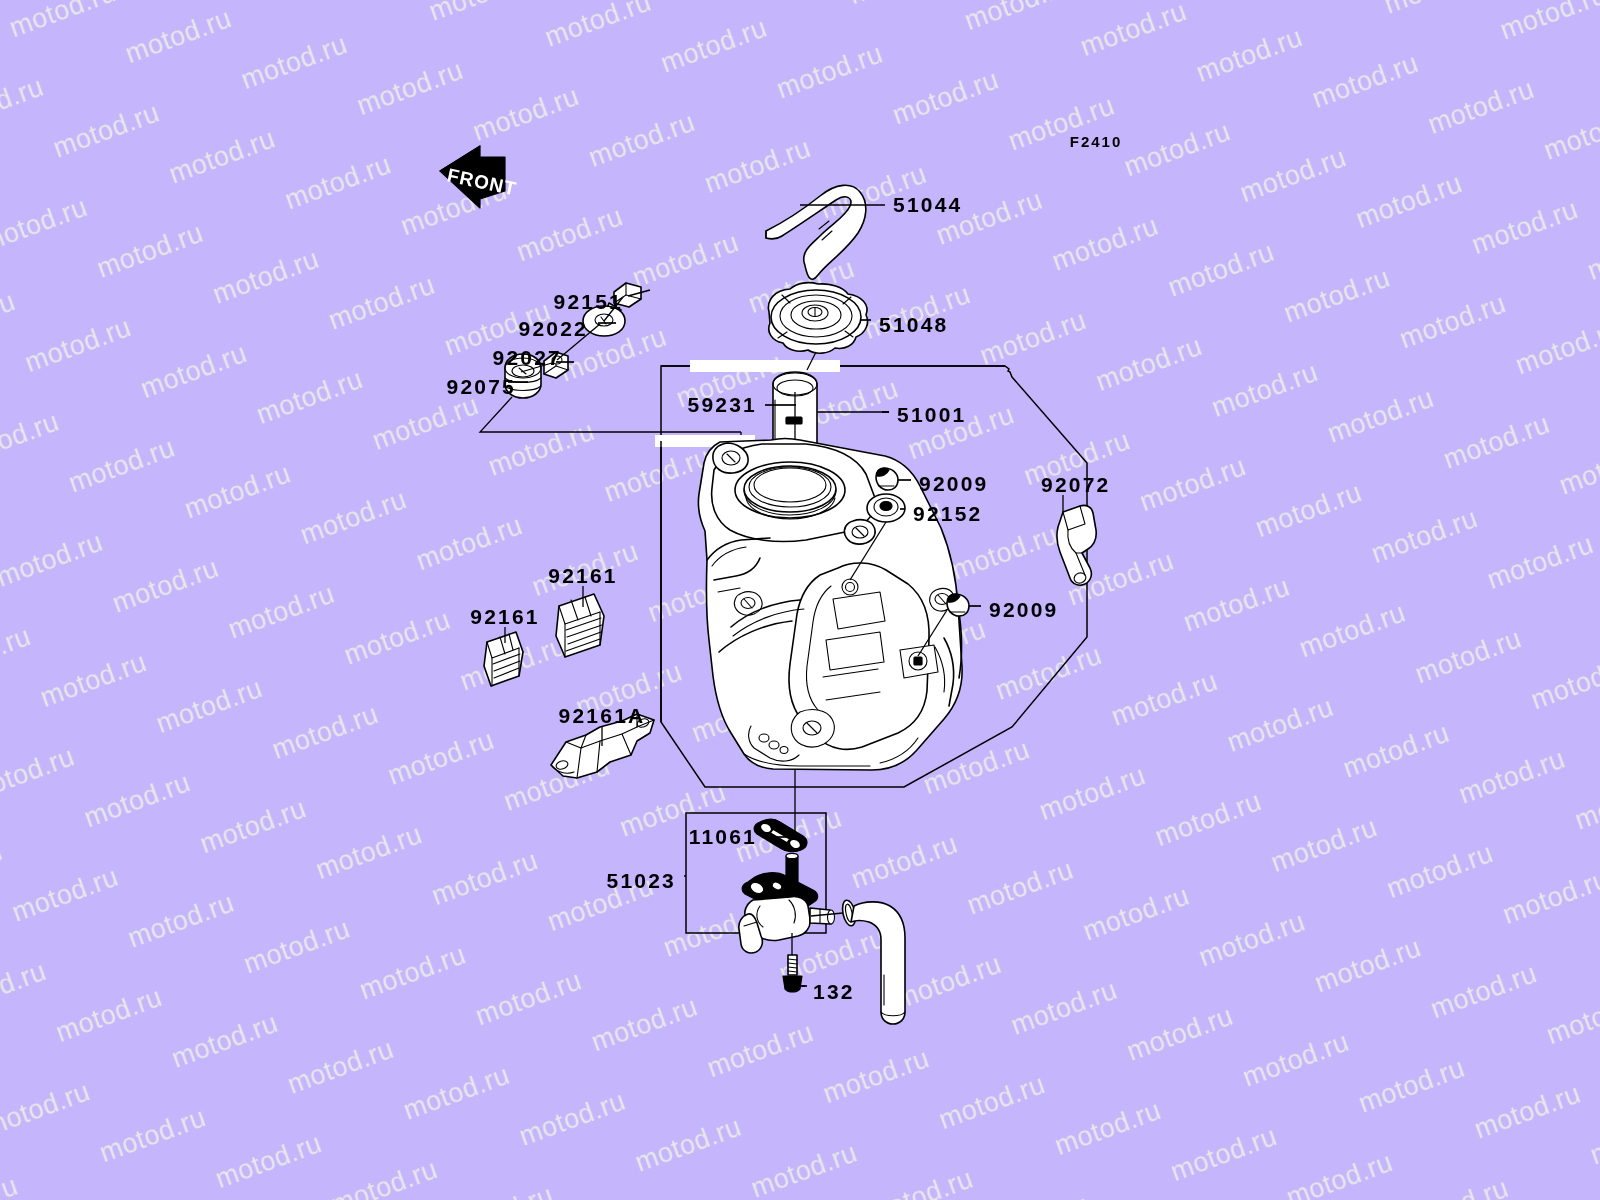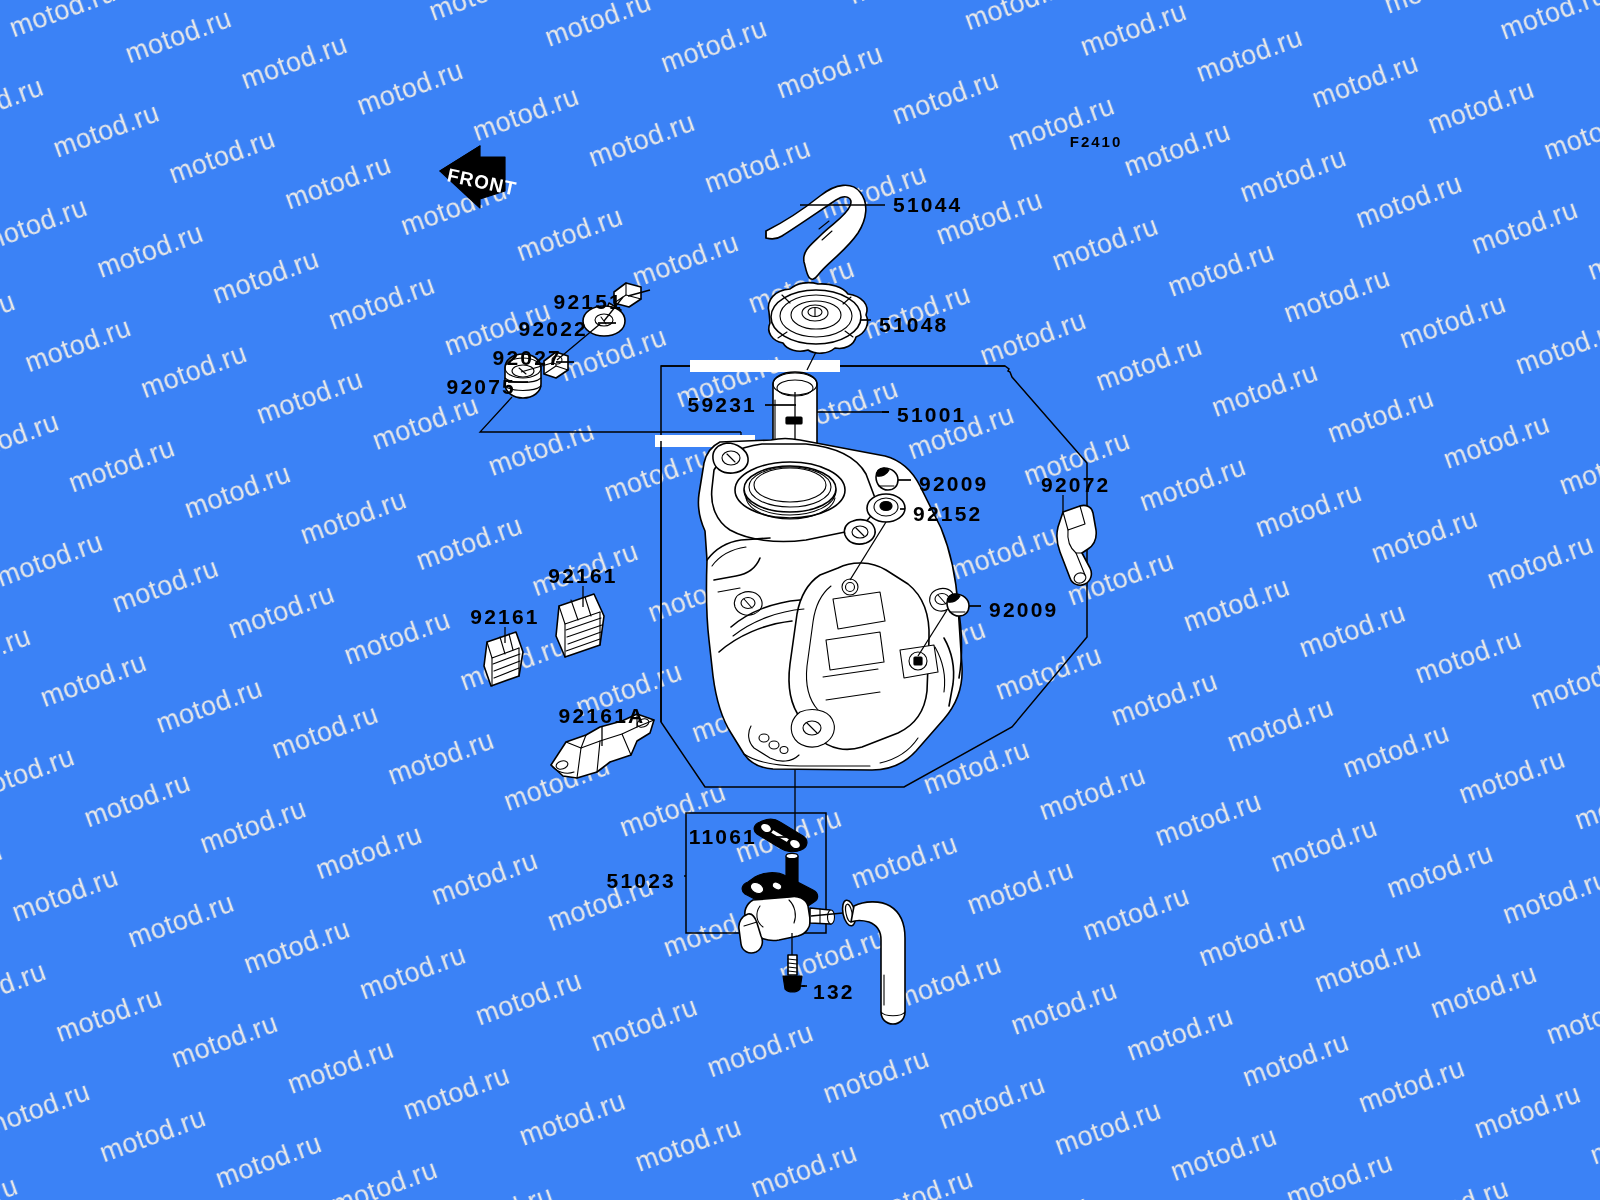--- a/index.html
+++ b/index.html
@@ -8,21 +8,21 @@
     padding: 0;
     background: #ffffff;
   }
   body {
     font-family: "Liberation Sans", sans-serif;
   }
   #page {
     position: relative;
     width: 1600px;
     height: 1200px;
-    background: #3b82f6;
+    background: #c4b5fd;
     overflow: hidden;
   }
   #watermark-layer,
   #diagram-layer {
     position: absolute;
     left: 0;
     top: 0;
     width: 1600px;
     height: 1200px;
   }

